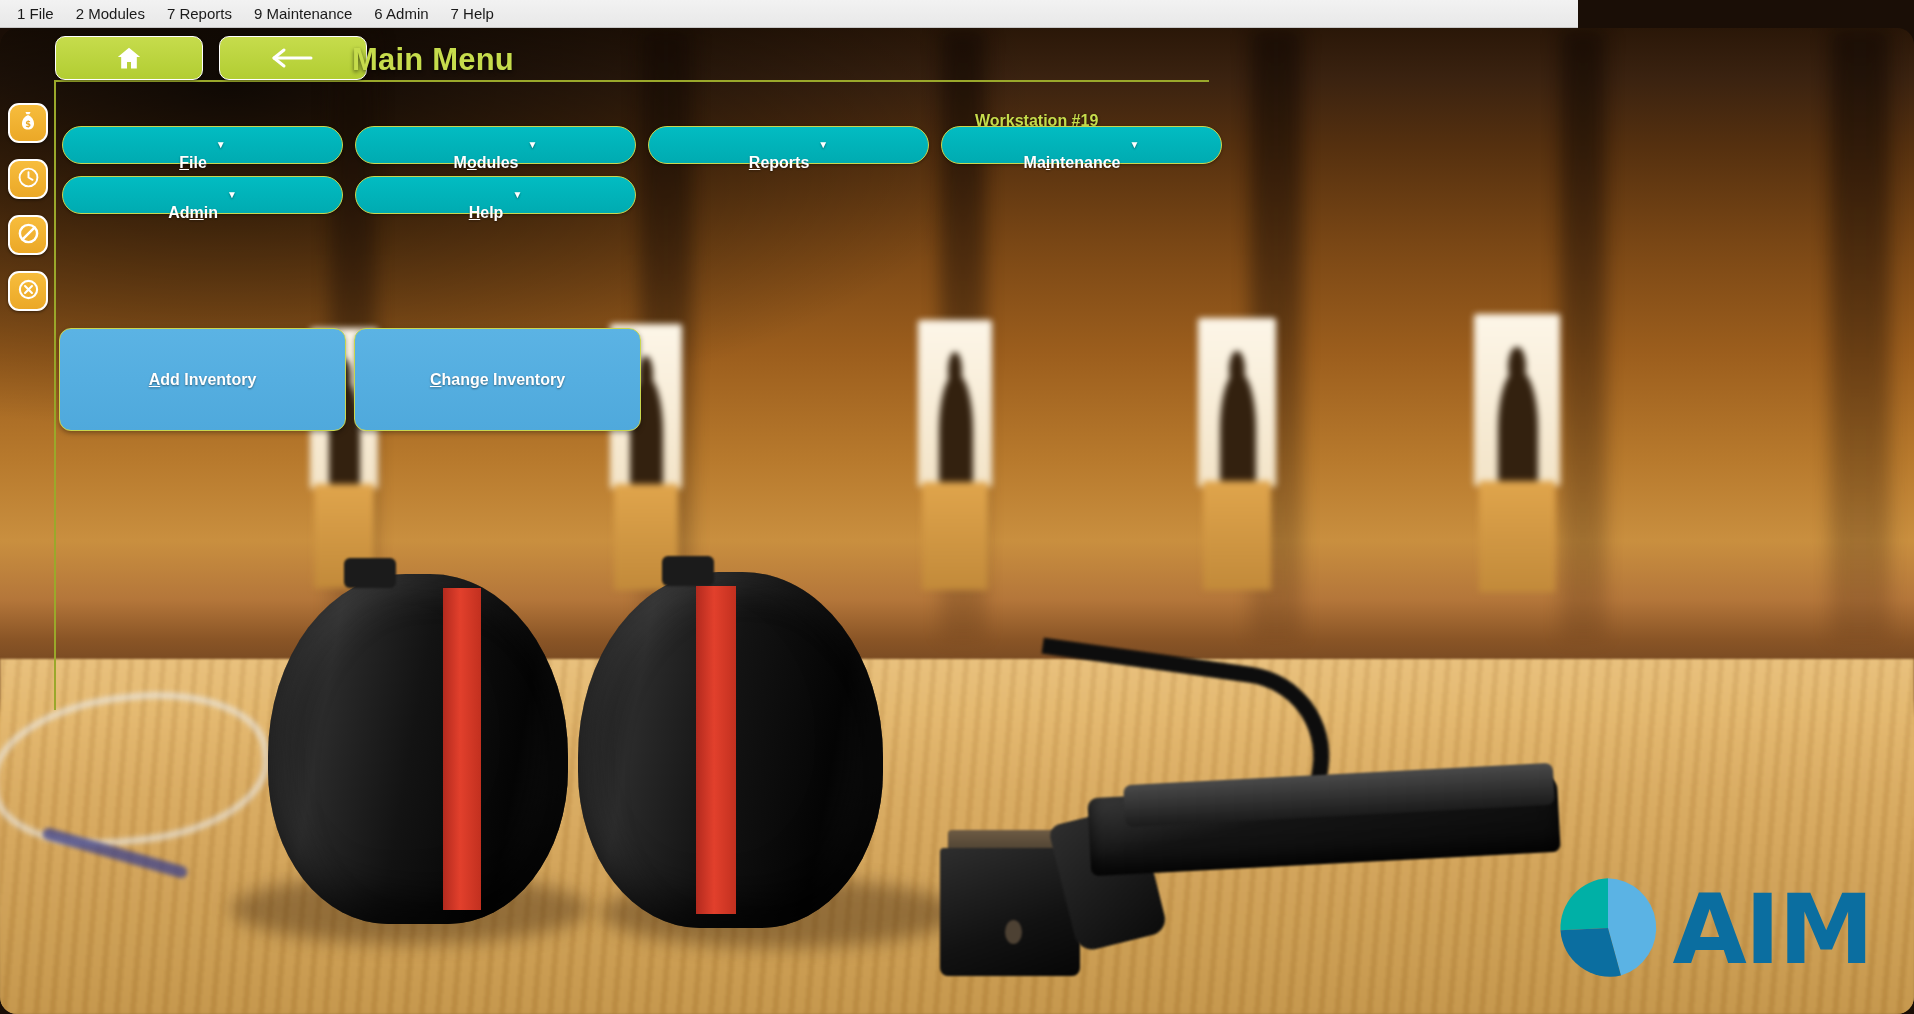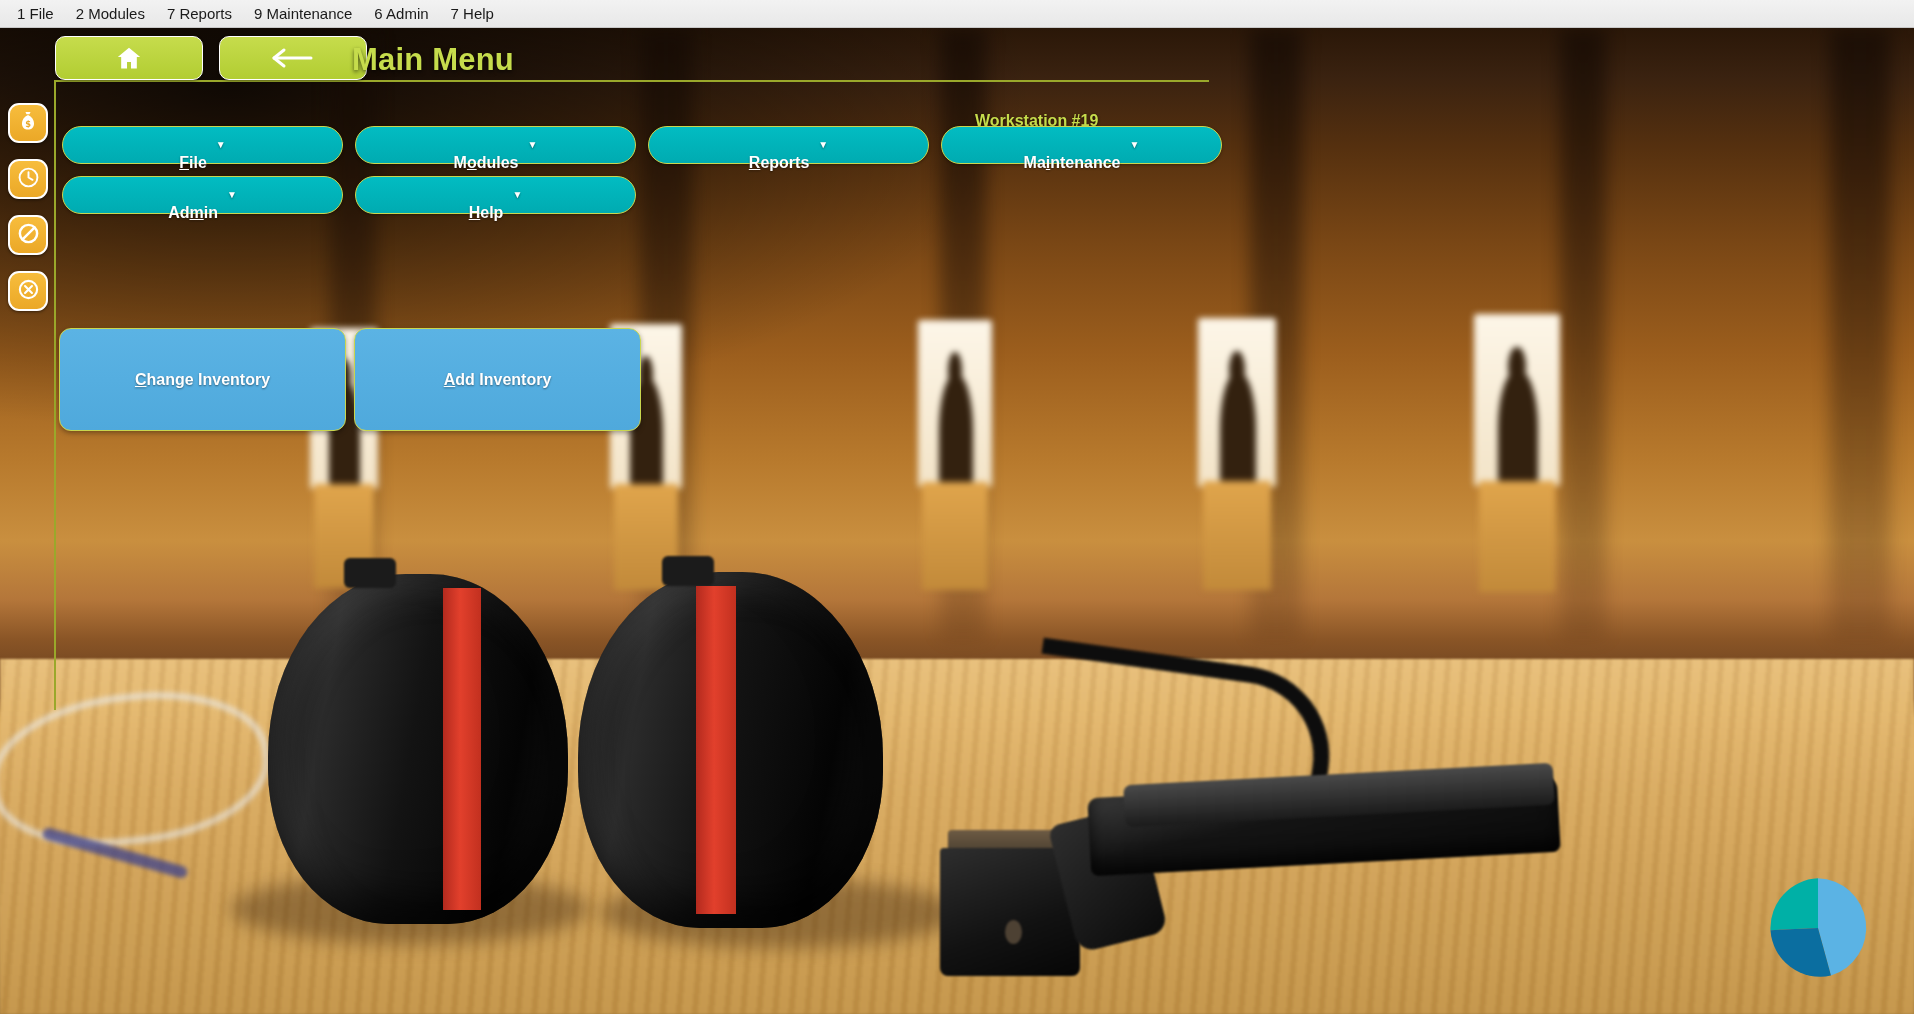--- a/index.html
+++ b/index.html
@@ -6,38 +6,39 @@
   html, body {
     width: 1914px; height: 1014px;
     overflow: hidden;
     font-family: "Liberation Sans", sans-serif;
     background: #1a0e06;
   }
 
   
   #os-menubar {
     position: absolute; top: 0; left: 0;
-    width: 1914px; height: 28px;
+    width: 1578px; height: 28px;
     background: linear-gradient(#f2f2f2, #e8e8e8);
     border-bottom: 1px solid #c8c8c8;
     display: flex; align-items: center;
     padding-left: 6px;
     z-index: 60;
   }
   .os-menu-item {
     font-size: 15px; color: #1a1a1a;
     padding: 3px 11px; white-space: nowrap;
     cursor: default;
   }
 
   
   #app-window {
     position: absolute; top: 28px; left: 0;
     width: 1914px; height: 986px;
     overflow: hidden;
+    border-radius: 17px;
   }
 
   
   #bg-photo {
     position: absolute; inset: 0;
     background:
       
       radial-gradient(ellipse 60% 50% at 12% 6%, rgba(0,0,0,0.75) 0%, rgba(0,0,0,0.0) 70%),
       
       linear-gradient(to bottom,
@@ -466,30 +467,31 @@
       <span class="caret">▼</span>
     </div>
     <div class="menu-btn">
       <span class="btn-text"><span class="accel">H</span>elp</span>
       <span class="caret">▼</span>
     </div>
   </div>
 
   <div id="inventory-tiles">
     <div class="inv-tile">
+      <span class="tile-text"><span class="accel">A</span>dd Inventory</span>
+    </div>
+    <div class="inv-tile">
       <span class="tile-text"><span class="accel">C</span>hange Inventory</span>
-    </div>
-    <div class="inv-tile">
-      <span class="tile-text"><span class="accel">A</span>dd Inventory</span>
     </div>
   </div>
 
   <div id="aim-logo">
     <span>
       <svg width="108" height="108" viewBox="0 0 100 100" aria-hidden="true">
         <path d="M50 4 A46 46 0 0 0 6 52 L50 50 Z" fill="#00b0a6"></path>
         <path d="M50 4 A46 46 0 0 1 62 94 L50 50 Z" fill="#5bb3e4"></path>
         <path d="M6 52 A46 46 0 0 0 62 94 L50 50 Z" fill="#0b6ea0"></path>
       </svg>
     </span>
+    <span id="aim-wordmark">AIM</span>
   </div>
 
 </div>
 
 </body></html>

